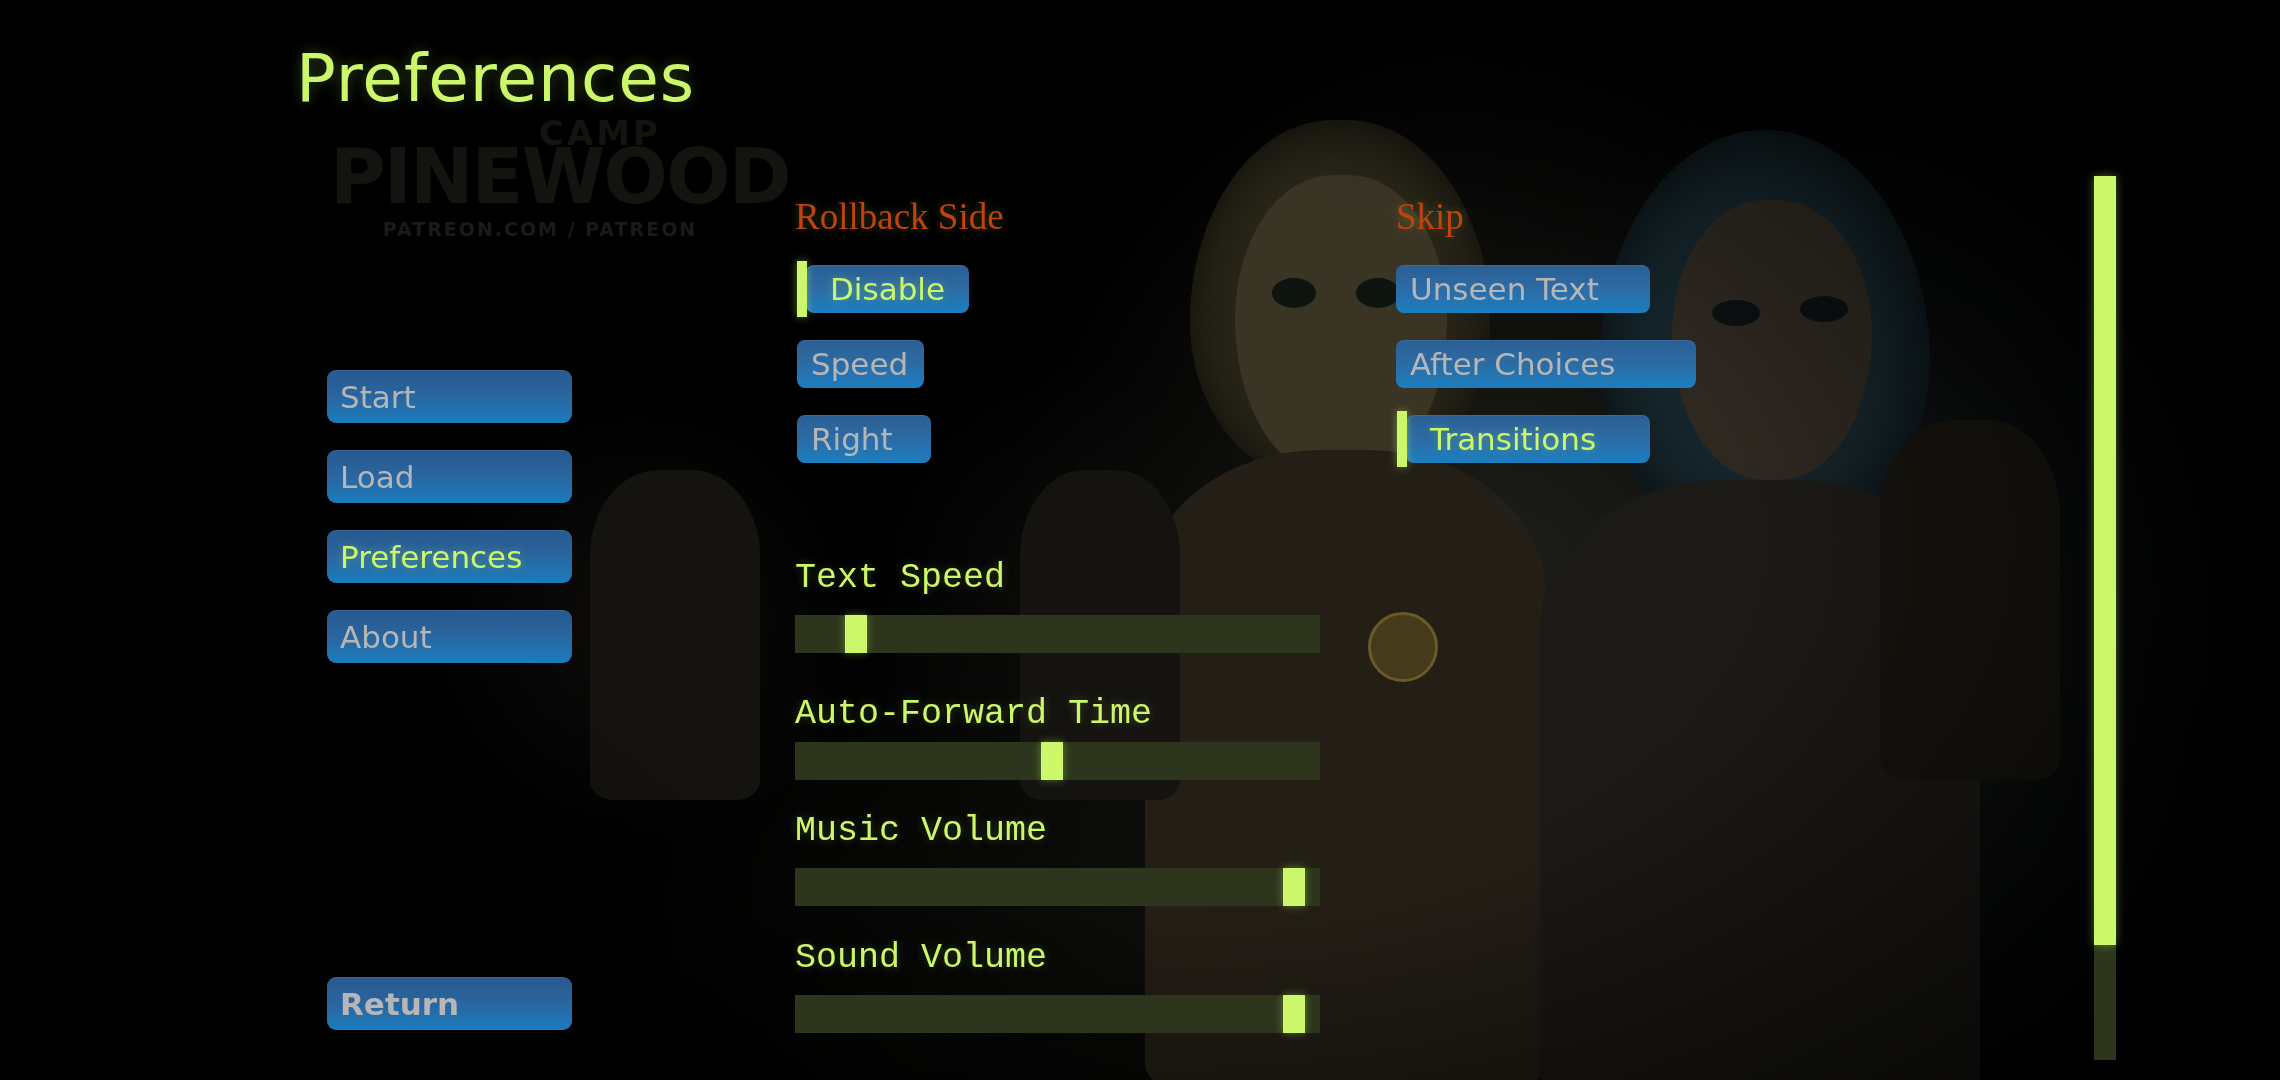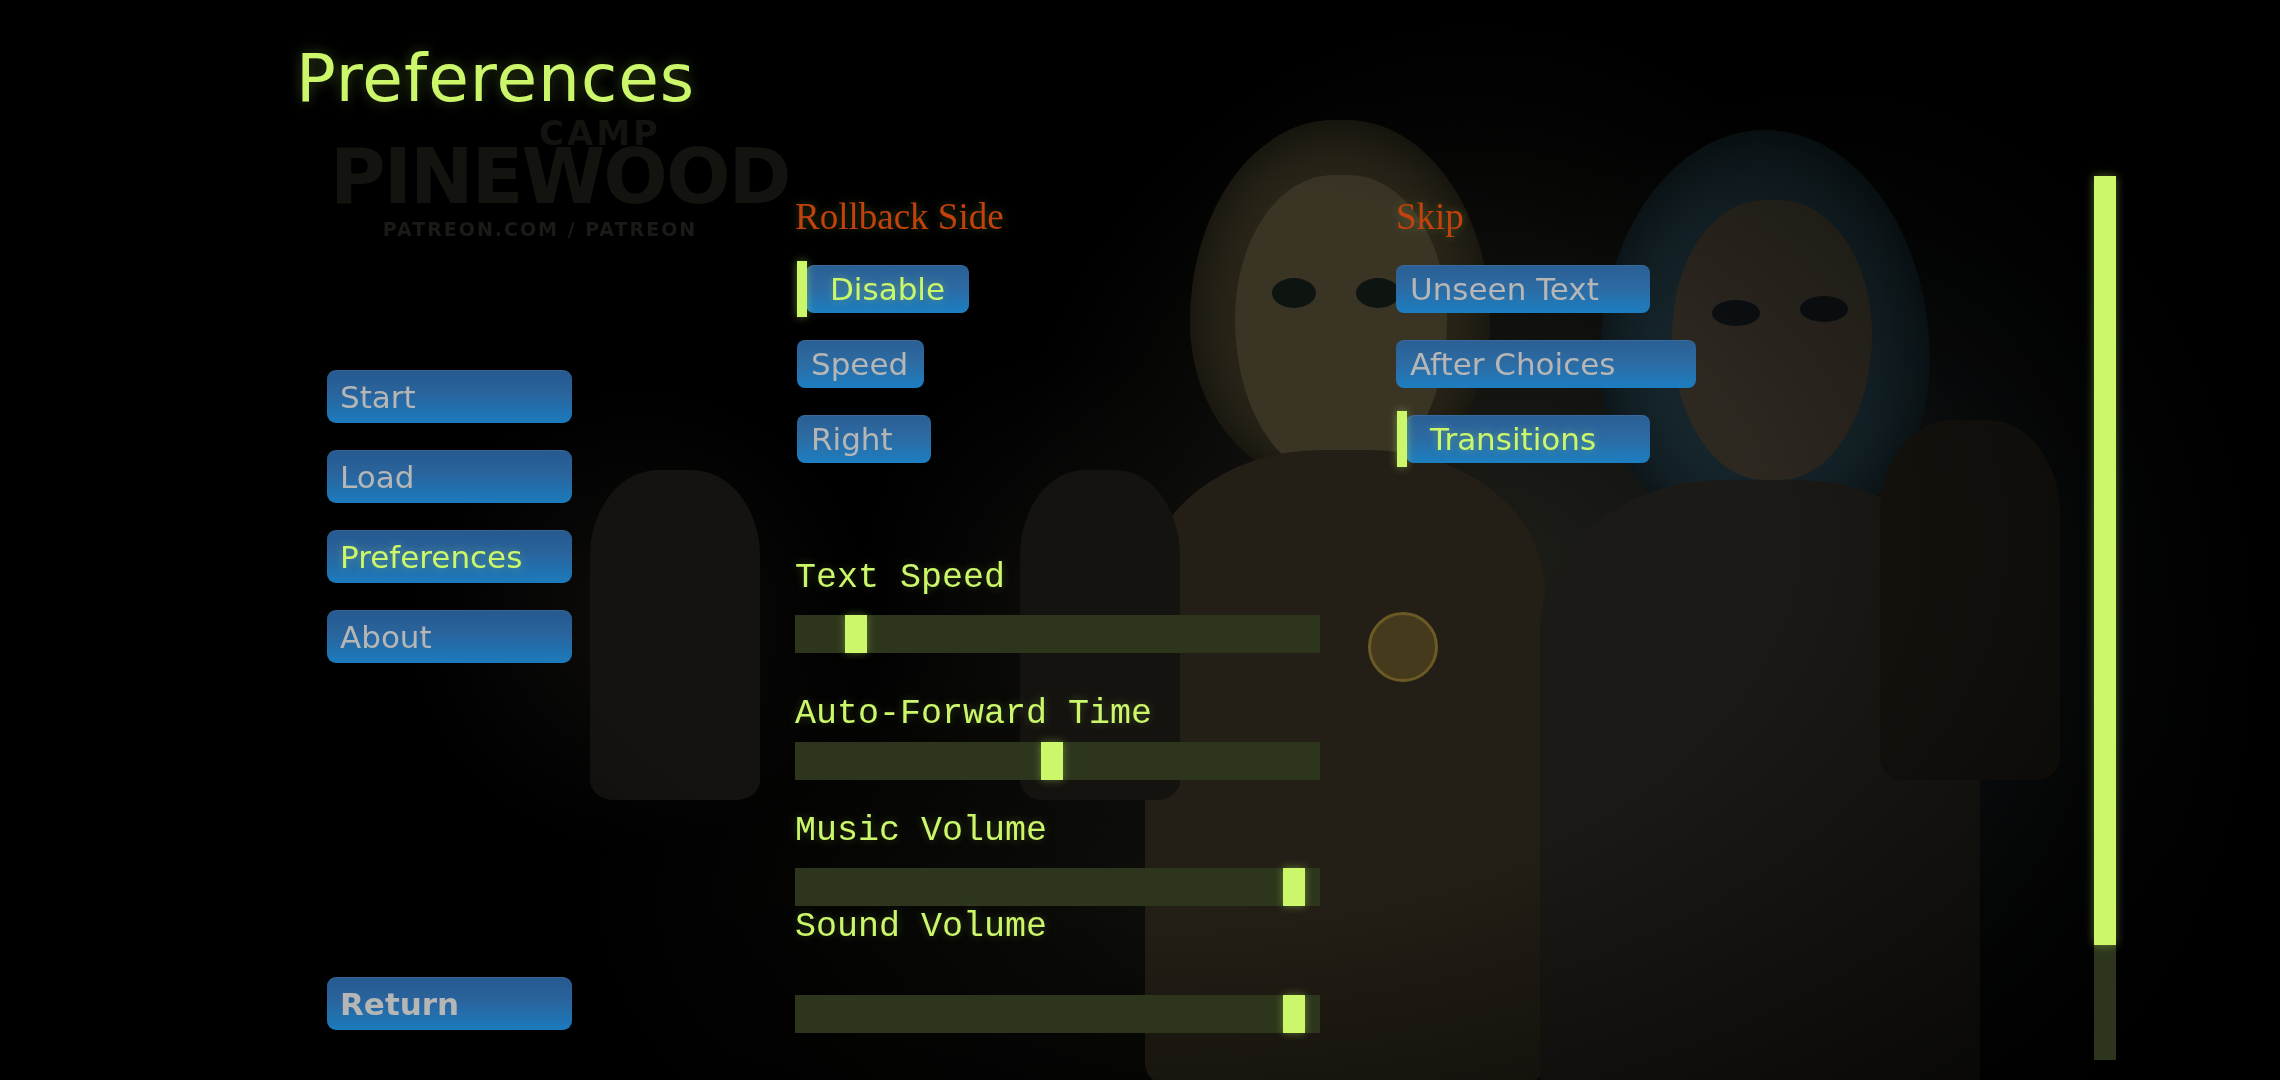--- a/index.html
+++ b/index.html
@@ -360,21 +360,21 @@
   <div class="slider-label" style="left:795px; top:654px;margin-top:40px;">Auto-Forward Time</div>
   <div class="slider-track" style="top:742px;">
     <div class="slider-thumb" style="left: 246.47px;"></div>
   </div>
 
   <div class="slider-label" style="left:795px; top:811px;text-align:right;">Music Volume</div>
   <div class="slider-track" style="top:868px;">
     <div class="slider-thumb" style="left: 487.91px;"></div>
   </div>
 
-  <div class="slider-label" style="left:795px; top:907px;">Sound Volume</div>
+  <div class="slider-label" style="left:795px; top:938px;">Sound Volume</div>
   <div class="slider-track" style="top:995px;">
     <div class="slider-thumb" style="left: 487.91px;"></div>
   </div>
 
   <div id="scrollbar">
     <div id="scrollbar-thumb" style="height: 87%;"></div>
   </div>
 
 </div>
 

